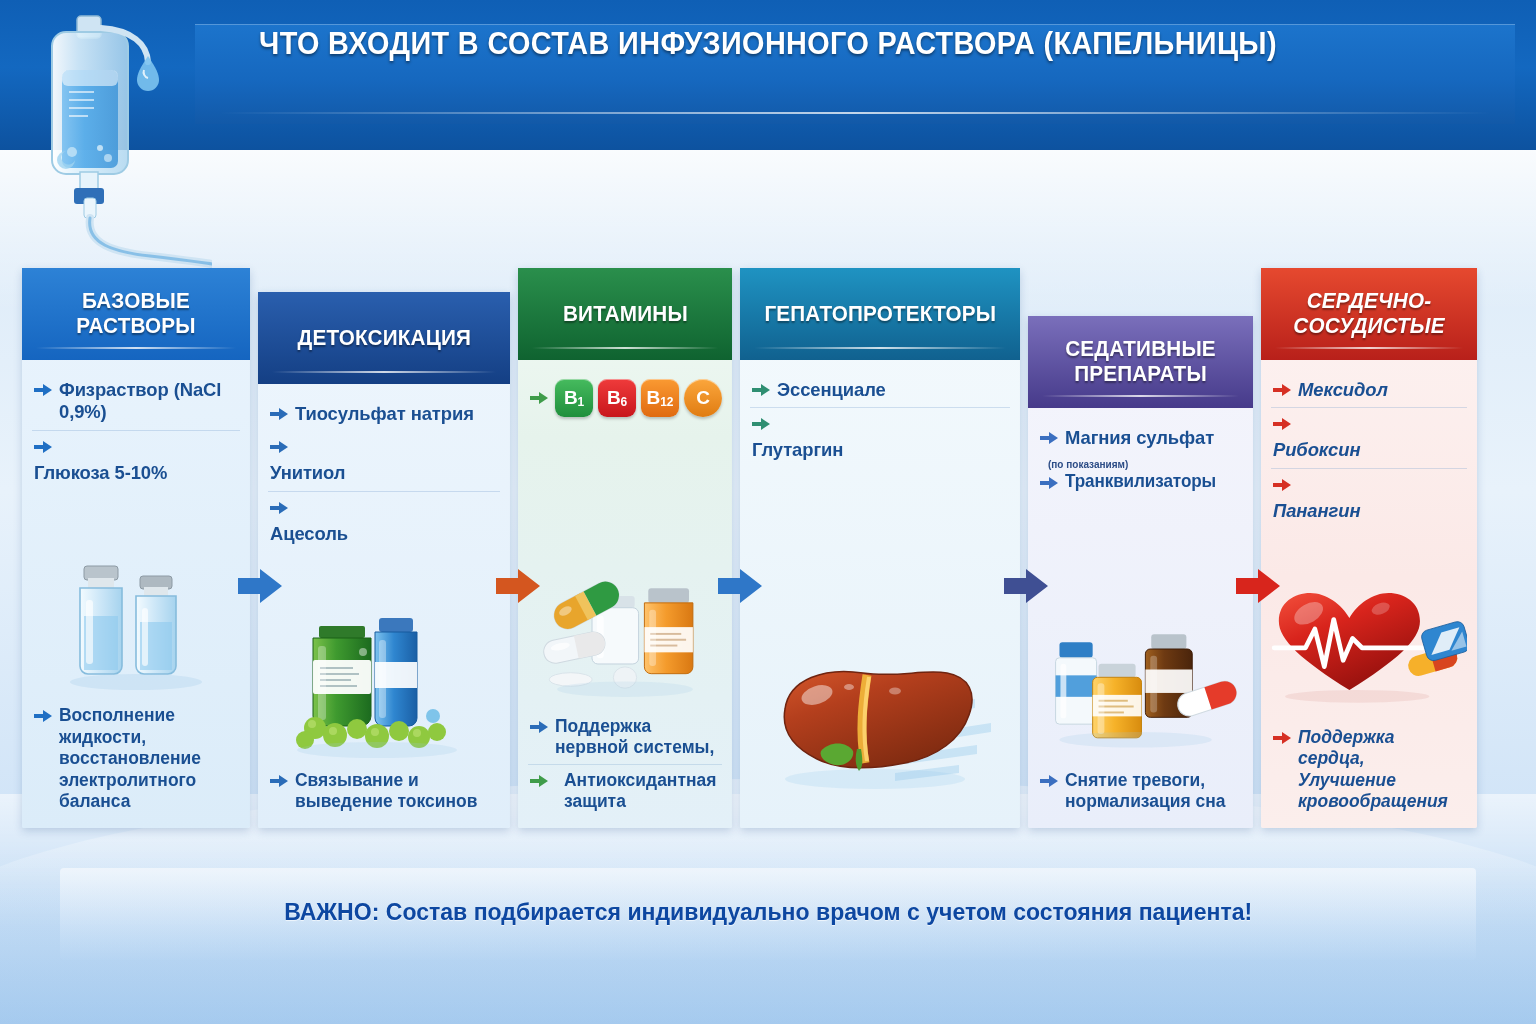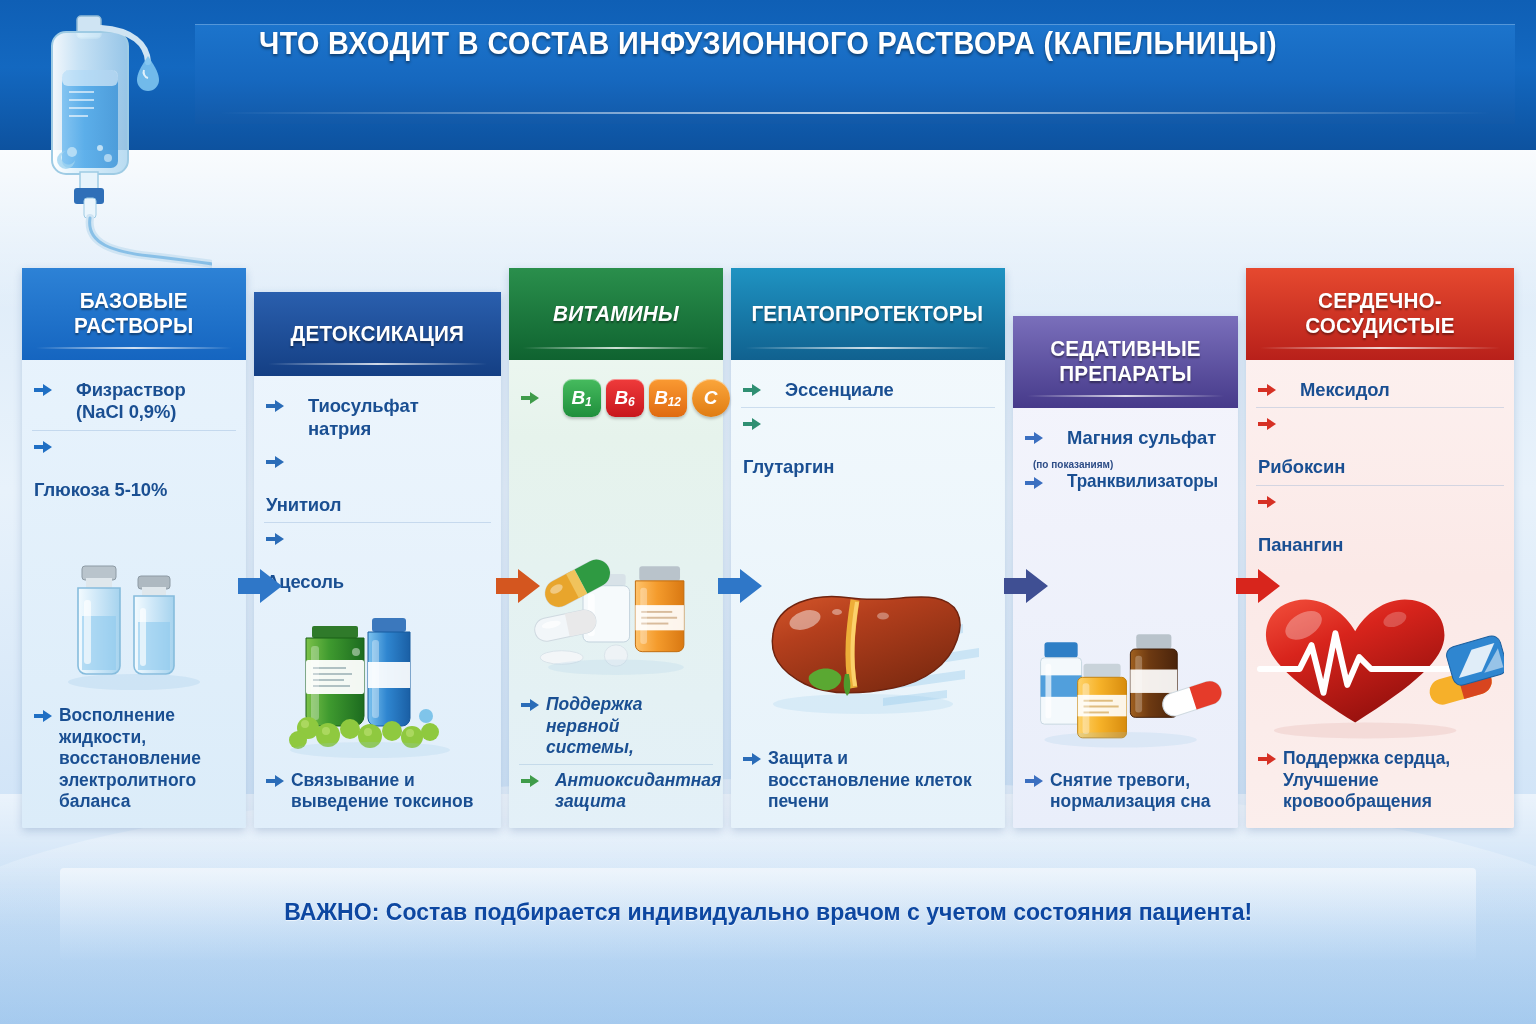--- a/index.html
+++ b/index.html
@@ -71,24 +71,24 @@
   }
   .col {
     position: relative;
     display: flex; flex-direction: column;
     border-radius: 2px;
     box-shadow: 0 3px 9px rgba(35,80,140,.22);
     overflow: visible;
   }
   .c1 { width: 228px; }
   .c2 { width: 252px; margin-top: 24px; }
-  .c3 { width: 214px; font-style: italic; }
+  .c3 { width: 214px; }
   .c4 { width: 280px; }
   .c5 { width: 225px; }
-  .c6 { width: 268px; }
+  .c6 { width: 216px; font-style: italic; }
 
   .col-head {
     height: 92px; color:#fff;
     display:flex; align-items:center; justify-content:center;
     text-align:center; font-weight:bold; font-size:22px; line-height:1.12;
     letter-spacing:.2px;
     text-shadow: 0 2px 2px rgba(0,0,0,.40);
     position: relative;
     transform-origin: center;
     padding: 0 8px;
@@ -102,21 +102,21 @@
   .col-body {
     flex: 1;
     position: relative;
     padding: 14px 10px 10px 10px;
     display:flex; flex-direction:column;
   }
 
   
   .items { position: relative; z-index: 3; }
   .item {
-    display: flex; align-items: flex-start; gap: 24px;
+    display: flex; align-items: flex-start; gap: 7px;
     padding: 5px 2px 6px 2px;
     font-size: 19px; font-weight: bold; line-height: 1.18;
     color: #1a4f92;
     letter-spacing: -.1px;
   }
   .item + .item { border-top: 1px solid rgba(120,160,205,.30); flex-direction: column; }
   .item .txt { transform: scaleX(.97); transform-origin: left; }
   .note {
     font-size: 10px; font-weight: bold; color:#2c4c86;
     padding: 4px 2px 0 10px;
@@ -529,30 +529,20 @@
           <path d="M114 24 C110 48 107 78 112 108" stroke="#ffd978" stroke-width="4" fill="none" opacity=".8"></path>
           <ellipse cx="62" cy="42" rx="16" ry="9" fill="#ffffff" opacity=".45" transform="rotate(-18 62 42)"></ellipse>
           <ellipse cx="94" cy="34" rx="5" ry="3" fill="#ffffff" opacity=".4"></ellipse>
           <ellipse cx="140" cy="38" rx="6" ry="3.5" fill="#ffffff" opacity=".35"></ellipse>
           <path d="M66 98 C74 88 92 88 98 98 C100 106 90 114 80 112 C70 110 64 104 66 98z" fill="#5aa832"></path>
           <path d="M106 96 c2 12 2 18 -2 22 c-4 -6 -4 -14 -2 -22z" fill="#4f9a2c"></path>
           <ellipse cx="120" cy="126" rx="90" ry="10" fill="#8fc7ea" opacity=".2"></ellipse>
         </svg>
       </div>
 
-      <div class="benefits">
-        <div class="benefit">
-          <span class="arr">
-            <svg width="18" height="16" viewBox="0 0 18 16">
-                <path d="M0 6h9V2l9 6-9 6v-4H0z" fill="#2a6cb8"></path>
-              </svg>
-          </span>
-          <span class="txt">Защита и восстановление клеток печени</span>
-        </div>
-      </div>
     </div>
   </div>
 
   <div class="col c5" style="background:linear-gradient(180deg,#f5f5fc,#e9eefa);margin-top:48px;">
     <div class="col-head" style="background:linear-gradient(180deg,#7a6fbb,#463a8a);">
       <span>СЕДАТИВНЫЕ ПРЕПАРАТЫ</span>
     </div>
     <div class="col-body">
       <div class="items">
         <div class="item">

